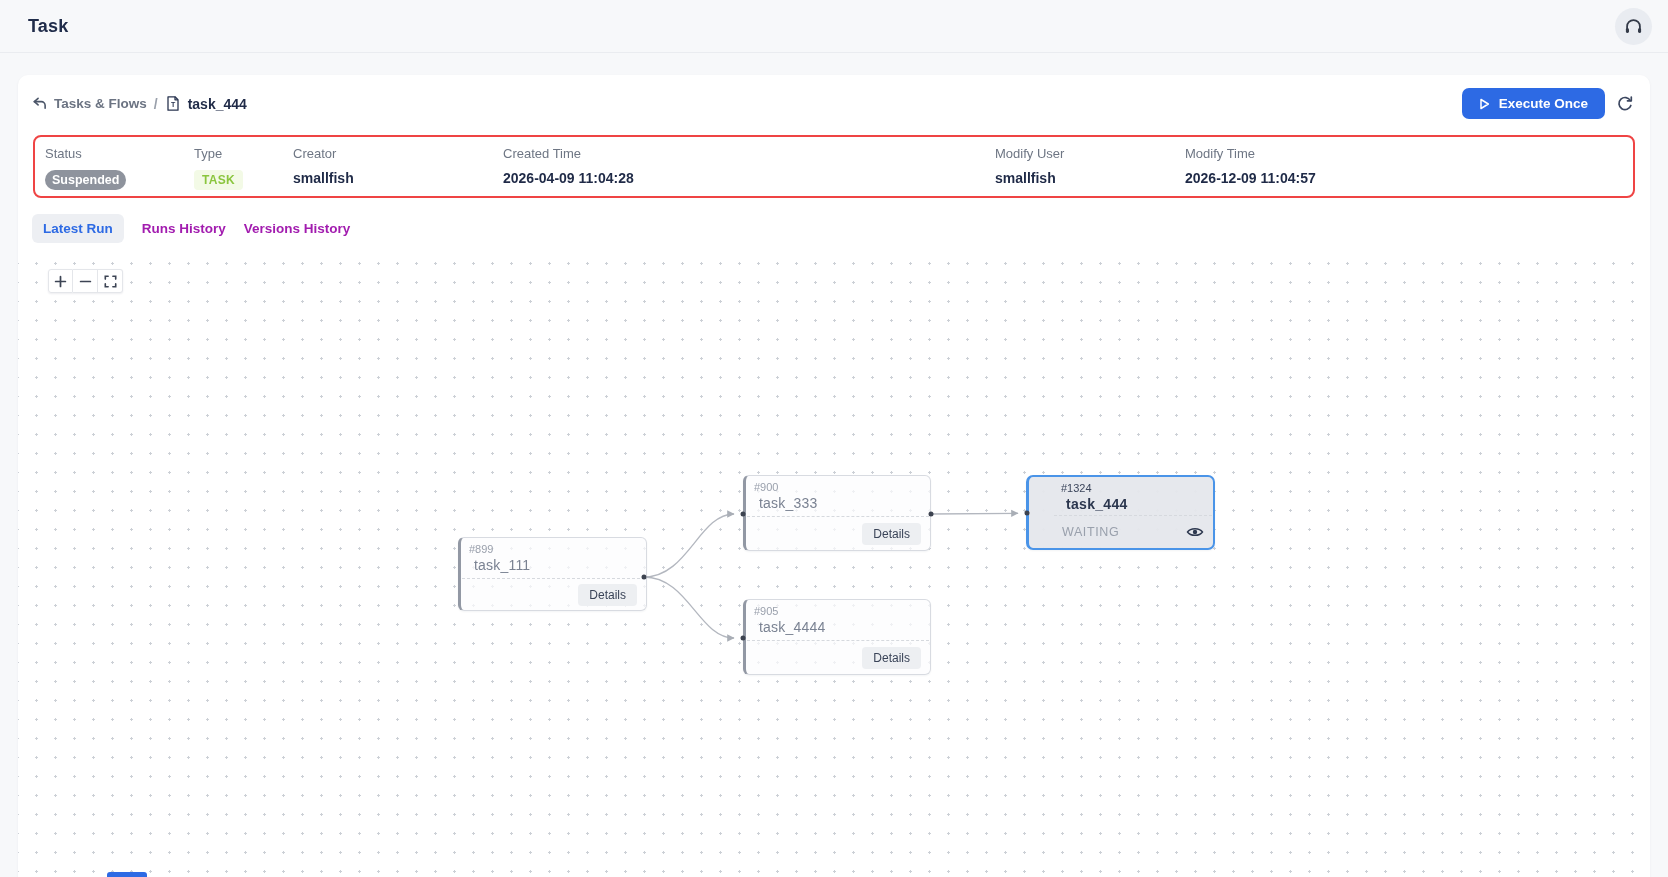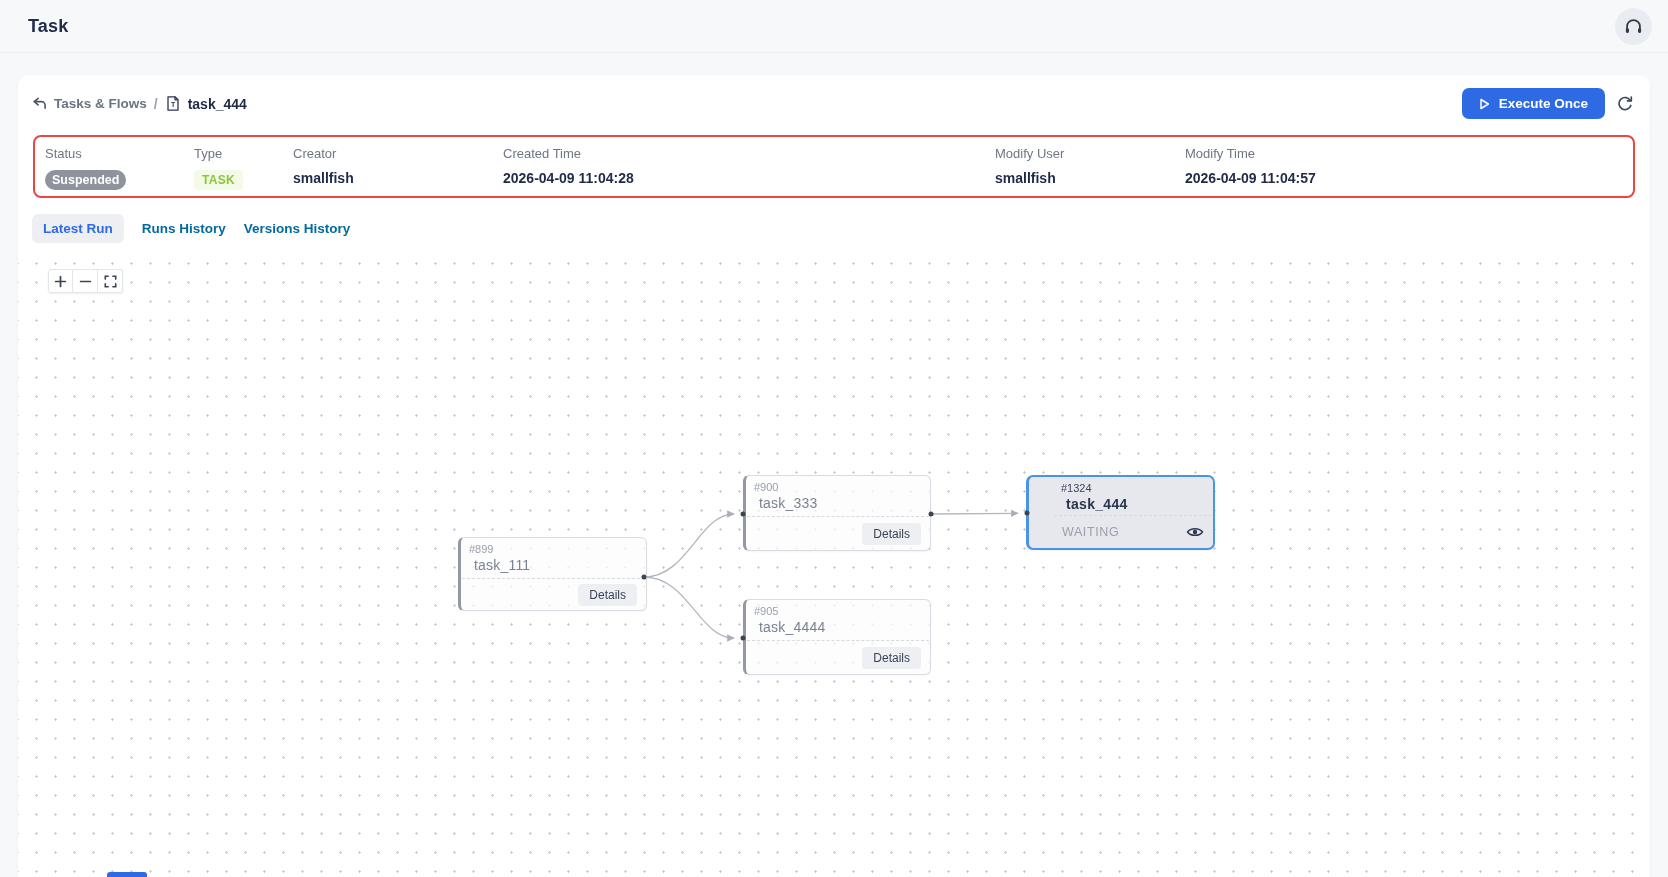--- a/index.html
+++ b/index.html
@@ -40,21 +40,21 @@
   .info-label { font-size:13px; color:#6e7684; display:block; }
   .info-value { font-size:14px; font-weight:bold; color:#1f2a47; display:inline-block; margin-top:9px; }
   .pill-gray { background:#8e939d; color:#fff; font-size:12.5px; font-weight:bold;
     padding:3px 7px; border-radius:11px; }
   .pill-green { background:#f3fae6; color:#8bc63f; font-size:12px; font-weight:bold;
     padding:3px 8px; border-radius:4px; letter-spacing:.3px; }
   .f0{left:10px;} .f1{left:159px;} .f2{left:258px;} .f3{left:468px;} .f4{left:960px;} .f5{left:1150px;}
 
   
   .tabs { display:flex; align-items:center; gap:18px; margin:16px 15px 0 14px; }
-  .tab { font-size:13.5px; font-weight:bold; color:#0369a1; padding:7px 0; cursor:pointer; border-radius:6px; }
+  .tab { font-size:13.5px; font-weight:bold; color:#a21caf; padding:7px 0; cursor:pointer; border-radius:6px; }
   .tab.active { background:#edeff3; color:#2d6ae4; padding:7px 11px; }
 
   
   .canvas { position:absolute; left:0; right:0; top:173px; bottom:0; overflow:hidden;
     background-image:radial-gradient(circle, #ccd0d6 1.1px, transparent 1.4px);
     background-size:19px 19px; background-position:9px 6px; }
 
   .zoom-toolbar { position:absolute; left:30px; top:21px; display:flex;
     box-shadow:0 1px 2px rgba(20,30,60,.08); border-radius:3px; }
   .zoom-btn { width:25px; height:24px; background:#fff; border:1px solid #e4e6ea;
@@ -166,21 +166,21 @@
     <div class="info-field f3">
       <span class="info-label">Created Time</span>
       <span class="info-value">2026-04-09 11:04:28</span>
     </div>
     <div class="info-field f4">
       <span class="info-label">Modify User</span>
       <span class="info-value">smallfish</span>
     </div>
     <div class="info-field f5">
       <span class="info-label">Modify Time</span>
-      <span class="info-value">2026-04-09 11:04:57</span>
+      <span class="info-value">2026-12-09 11:04:57</span>
     </div>
   </div>
 
   <div class="tabs">
     <div class="tab active">Latest Run</div>
     <div class="tab">Runs History</div>
     <div class="tab">Versions History</div>
   </div>
 
   <div class="canvas">

